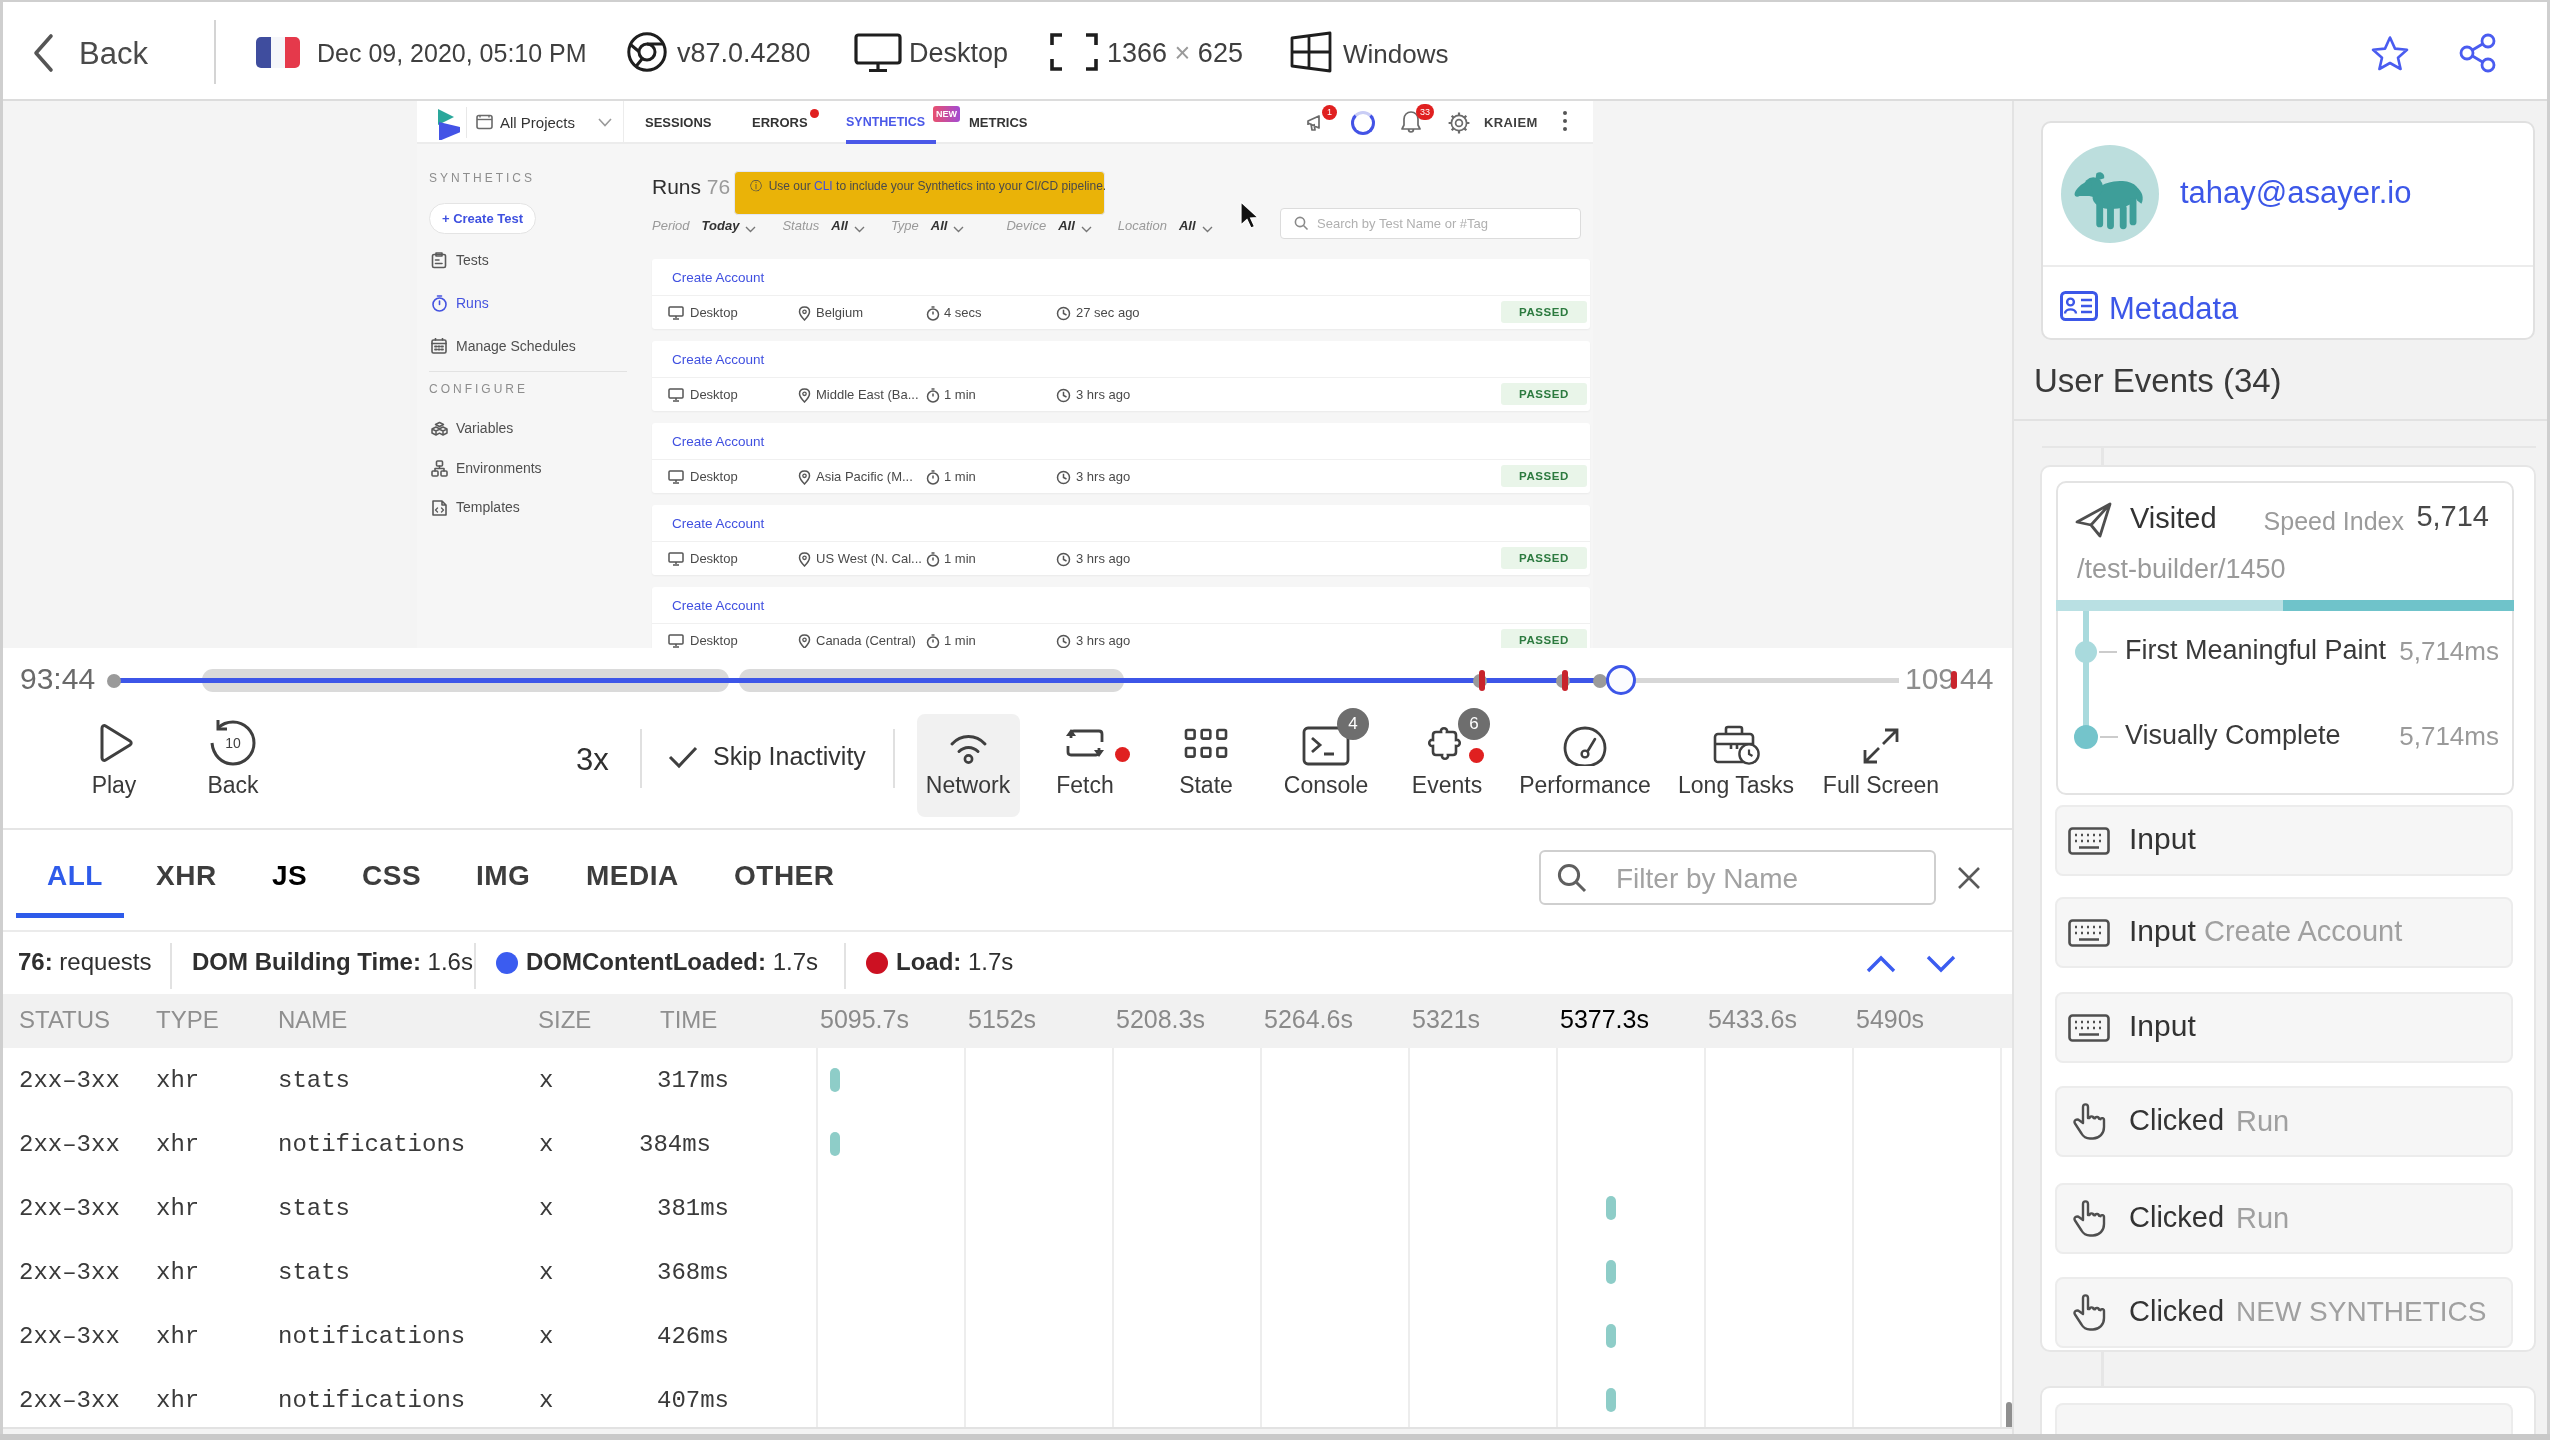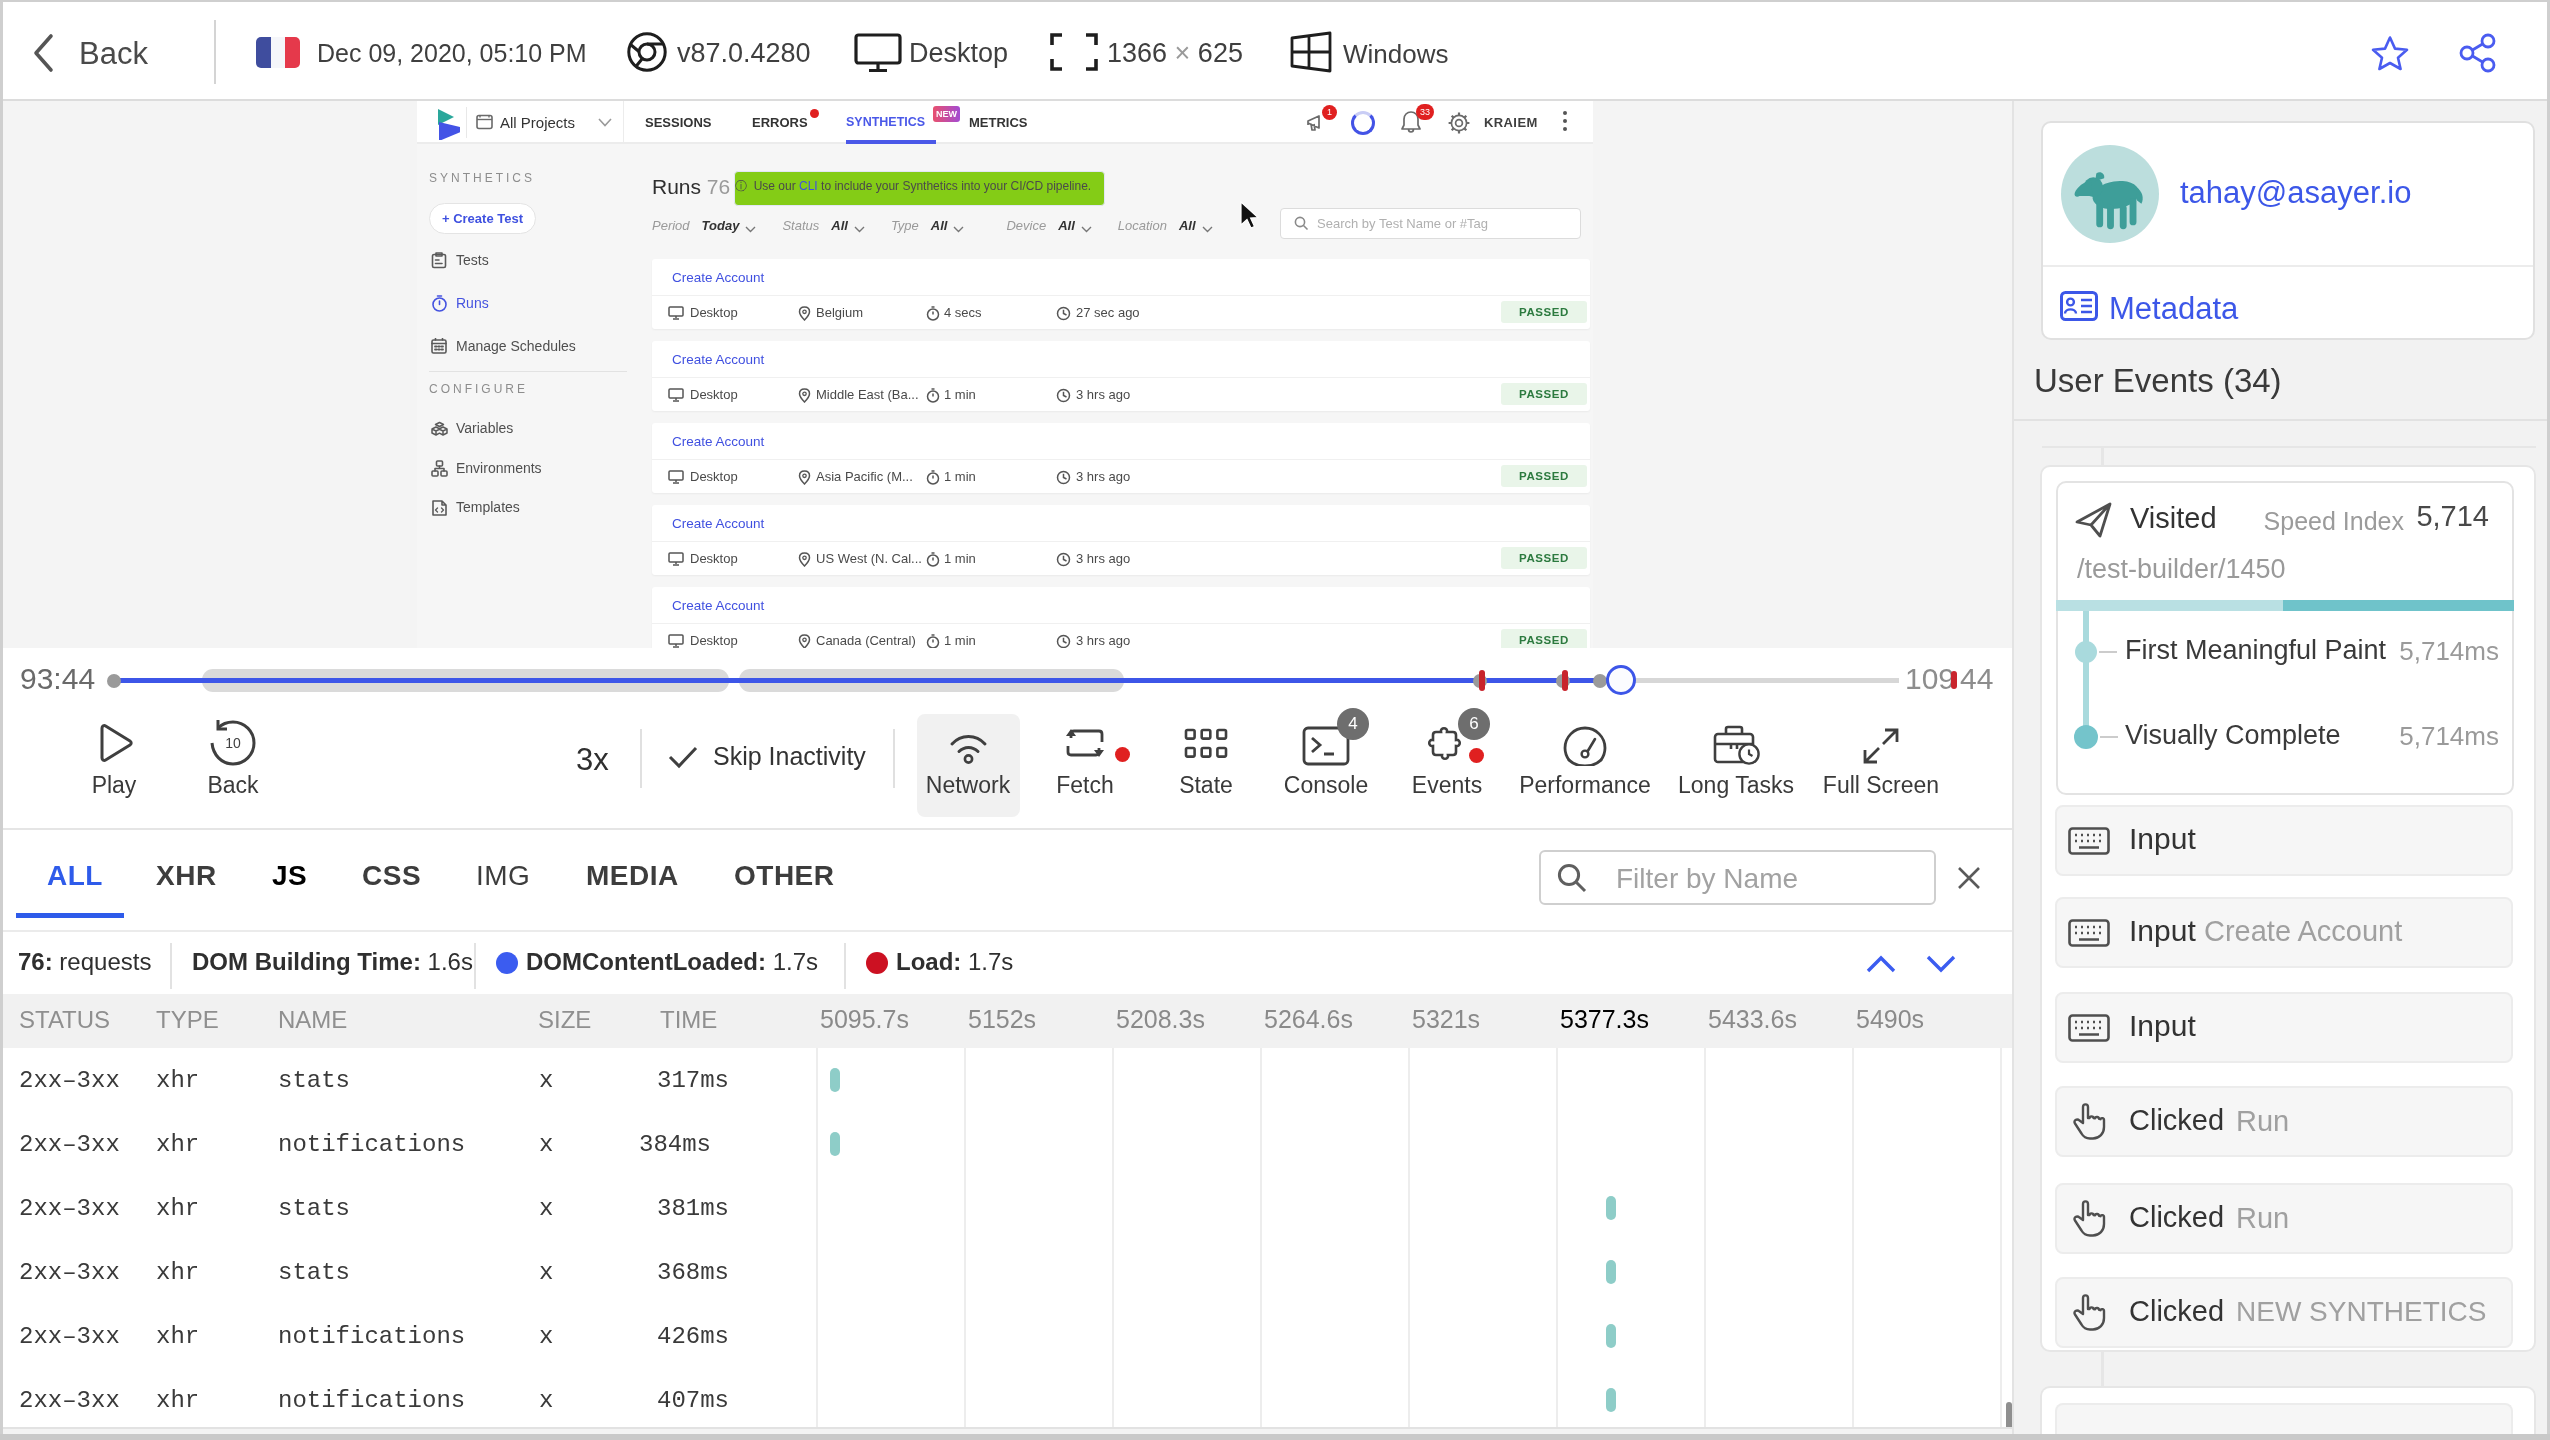--- a/index.html
+++ b/index.html
@@ -149,21 +149,21 @@
         <path d="M8.5 6 L8.5 8.5 M4 11 L4 8.5 L13 8.5 L13 11"></path>
       </svg>
     <div class="abs" style="left:39px;top:359px;font-size:14px;color:#4f4f4f">Environments</div>
     <svg class="ic abs" style="left:15px;top:398px;stroke:#5a5a5a;stroke-width:1.6" width="15" height="18" viewBox="0 0 15 18">
         <path d="M1 2 L10 2 L14 6 L14 16 L1 16 Z M10 2 L10 6 L14 6"></path>
         <path d="M5.5 9 L3.5 11 L5.5 13 M9.5 9 L11.5 11 L9.5 13" stroke-width="1.3"></path>
       </svg>
     <div class="abs" style="left:39px;top:398px;font-size:14px;color:#4f4f4f">Templates</div>
 
     <div class="abs" style="left:235px;top:74px;font-size:21px;font-weight:500;color:#2f2f2f">Runs <span style="color:#9a9a9a;font-weight:400">76</span></div>
-    <div class="abs" style="left:317px;top:70px;width:371px;height:35px;background:#84cc16;border:1px solid #e2e6f5;border-radius:4px;line-height:28px;font-size:12px;color:#4a4a4a;padding-left:0;white-space:nowrap">ⓘ&nbsp; Use our <span style="color:#4050e0">CLI</span> to include your Synthetics into your CI/CD pipeline.</div>
+    <div class="abs" style="left:317px;top:70px;width:371px;height:44px;background:#eab308;border:1px solid #e2e6f5;border-radius:4px;line-height:28px;font-size:12px;color:#4a4a4a;padding-left:15px;white-space:nowrap">ⓘ&nbsp; Use our <span style="color:#4050e0">CLI</span> to include your Synthetics into your CI/CD pipeline.</div>
     <div class="abs flex" style="left:235px;top:112px;height:20px;font-size:13px;color:#9a9a9a">
       <span>Period</span>
         <span style="color:#333;font-weight:bold;margin-left:12px">Today</span>
         <svg style="margin-left:6px" width="11" height="7" viewBox="0 0 11 7">
           <path d="M1 1 L5.5 5.5 L10 1" fill="none" stroke="#777" stroke-width="1.4"></path>
         </svg>
       <span style="margin-left:26px">Status</span>
         <span style="color:#333;font-weight:bold;margin-left:12px">All</span>
         <svg style="margin-left:6px" width="11" height="7" viewBox="0 0 11 7">
           <path d="M1 1 L5.5 5.5 L10 1" fill="none" stroke="#777" stroke-width="1.4"></path>
@@ -421,21 +421,21 @@
     </svg>
   <div class="abs" style="left:1778px;top:124px;width:200px;text-align:center;font-size:23px;color:#3a3a3a">Full Screen</div>
 </div>
 
 <div class="abs" style="left:3px;top:828px;width:2009px;height:606px;background:#fff;border-top:2px solid #e5e5e5;z-index:2">
   <div class="abs" style="left:44px;top:30px;font-size:28px;font-weight:bold;color:#2e5bea;letter-spacing:.5px">ALL</div>
   <div class="abs" style="left:13px;top:83px;width:108px;height:5px;background:#2e5bea"></div>
   <div class="abs" style="left:153px;top:30px;font-size:28px;font-weight:bold;color:#3d3d3d;letter-spacing:.5px">XHR</div>
   <div class="abs" style="left:269px;top:30px;font-size:28px;font-weight:bold;color:#000000;letter-spacing:.5px">JS</div>
   <div class="abs" style="left:359px;top:30px;font-size:28px;font-weight:bold;color:#3d3d3d;letter-spacing:.5px">CSS</div>
-  <div class="abs" style="left:473px;top:30px;font-size:28px;font-weight:normal;color:#3d3d3d;letter-spacing:.5px">IMG</div>
+  <div class="abs" style="left:473px;top:30px;font-size:28px;font-weight:bold;color:#3d3d3d;letter-spacing:.5px">IMG</div>
   <div class="abs" style="left:583px;top:30px;font-size:28px;font-weight:bold;color:#3d3d3d;letter-spacing:.5px">MEDIA</div>
   <div class="abs" style="left:731px;top:30px;font-size:28px;font-weight:bold;color:#3d3d3d;letter-spacing:.5px">OTHER</div>
   <div class="abs" style="left:0;top:100px;width:2009px;height:2px;background:#ebebeb"></div>
 
   <div class="abs" style="left:1536px;top:20px;width:397px;height:55px;border:2px solid #cfcfcf;border-radius:6px;background:#fff"></div>
   <svg class="abs" style="left:1553px;top:32px" width="32" height="32" viewBox="0 0 32 32">
       <circle cx="13" cy="13" r="9.6" fill="none" stroke="#5f5f5f" stroke-width="3"></circle>
       <path d="M20.5 20.5 L29 29" stroke="#5f5f5f" stroke-width="3"></path>
     </svg>
   <div class="abs" style="left:1613px;top:33px;font-size:28px;color:#a2a2a2">Filter by Name</div>

